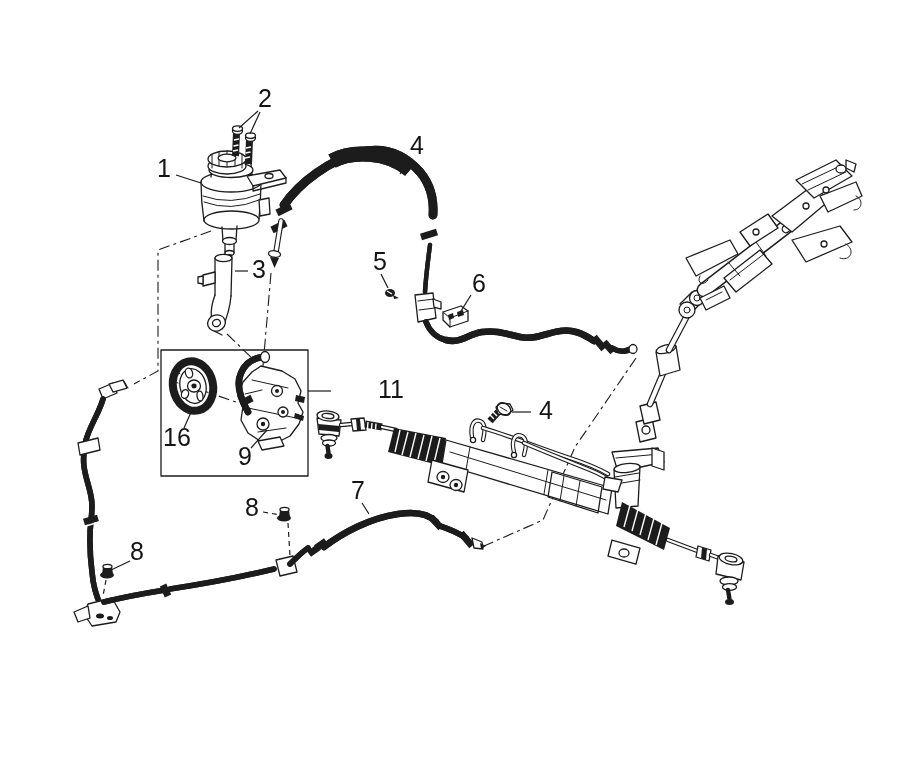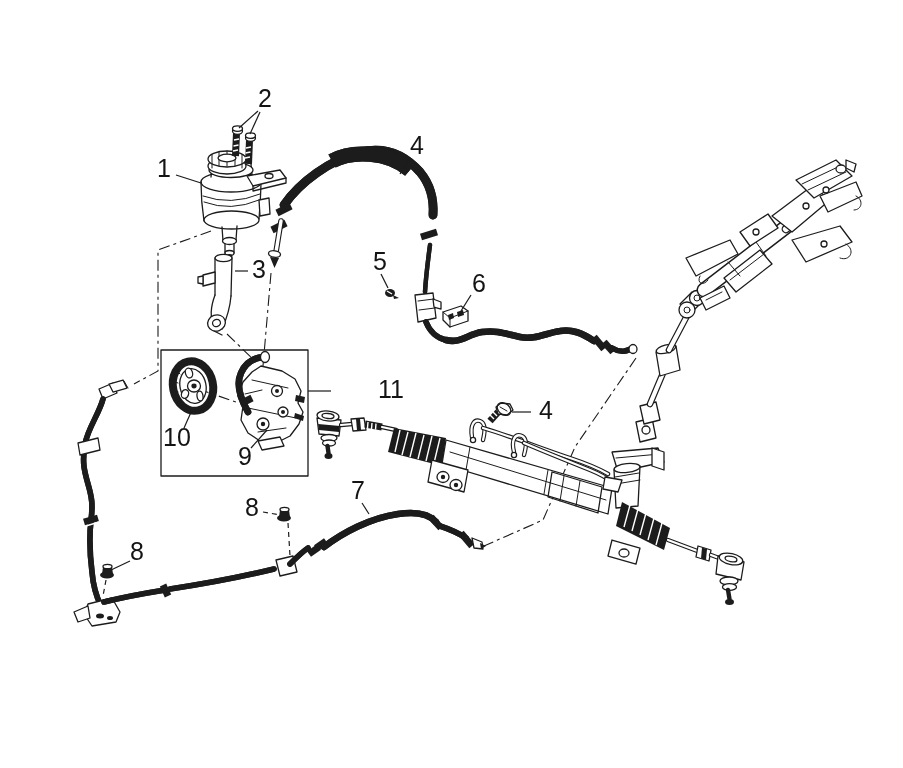--- a/index.html
+++ b/index.html
@@ -385,17 +385,17 @@
       <div class="callout" style="left: 164px; top: 169px;">1</div>
       <div class="callout" style="left: 265px; top: 99px;">2</div>
       <div class="callout" style="left: 259px; top: 270px;">3</div>
       <div class="callout" style="left: 417px; top: 146px;">4</div>
       <div class="callout" style="left: 380px; top: 262px;">5</div>
       <div class="callout" style="left: 479px; top: 284px;">6</div>
       <div class="callout" style="left: 358px; top: 491px;">7</div>
       <div class="callout" style="left: 252px; top: 508px;">8</div>
       <div class="callout" style="left: 137px; top: 552px;">8</div>
       <div class="callout" style="left: 245px; top: 457px;">9</div>
-      <div class="callout" style="left: 177px; top: 438px;">10</div>
+      <div class="callout" style="left: 177px; top: 438px;">16</div>
       <div class="callout" style="left: 346px; top: 390px; margin-left: 45px;">11</div>
       <div class="callout" style="left: 546px; top: 411px;">4</div>
     </div>
 </div>
 
 </body></html>

